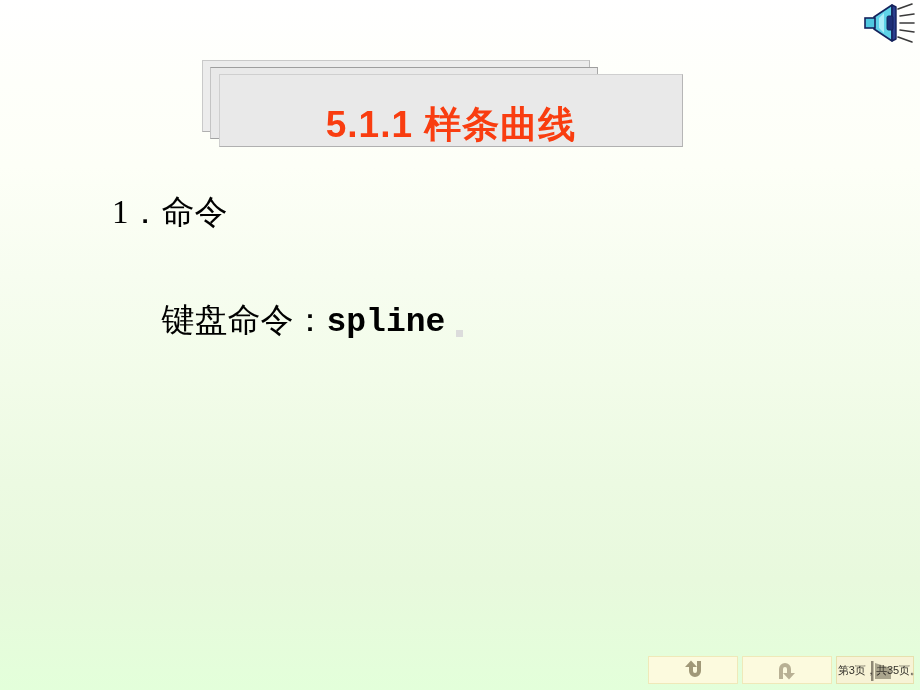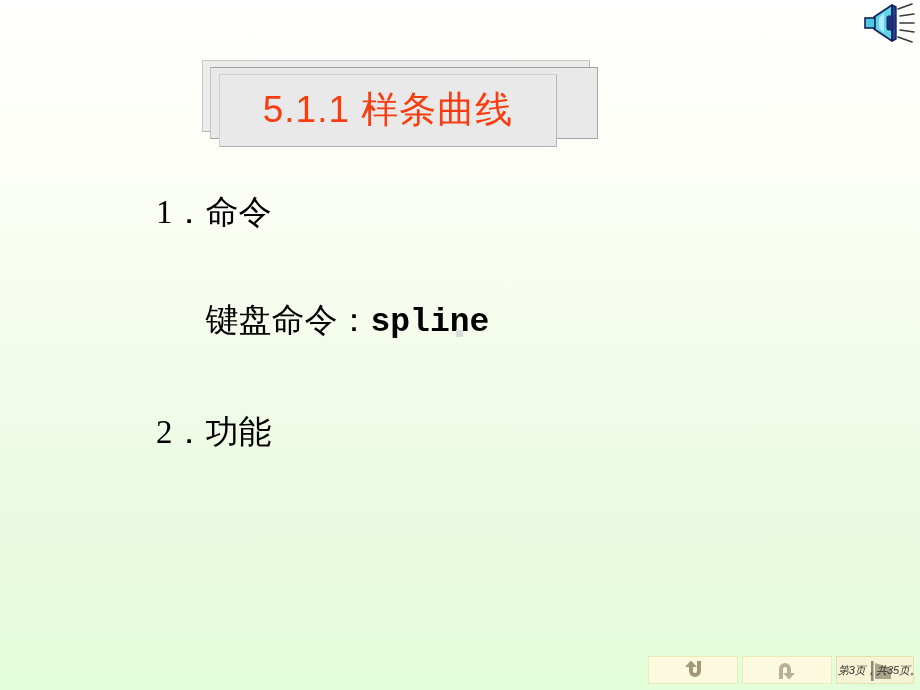--- a/index.html
+++ b/index.html
@@ -69,30 +69,31 @@
     border: 1px solid #c4c4c4;
     border-top-color: #9e9e9e;
     border-right-color: #a8a8a8;
     border-bottom-color: #a3a3a3;
     box-sizing: border-box;
   }
   .title-box {
     position: absolute;
     left: 17px;
     top: 14px;
-    width: 338px;
+    width: 464px;
     height: 73px;
     background: #e9e9e9;
     border: 1px solid #cfcfcf;
     border-right-color: #b6b6b6;
     border-bottom-color: #b0b0b0;
     box-sizing: border-box;
     display: flex;
-    align-items: center;
+    align-items: flex-end;
     justify-content: center;
+    font-weight: bold;
   }
   .title-text {
     color: #f93d10;
     font-size: 37px;
     font-family: "Liberation Sans", "DejaVu Sans", sans-serif;
     letter-spacing: 1px;
     white-space: nowrap;
     line-height: 1;
     padding-bottom: 3px;
   }
@@ -101,21 +102,20 @@
   .body-area {
     position: absolute;
     left: 112px;
     top: 196px;
     width: 790px;
   }
   .line {
     color: #000000;
     font-family: "Liberation Serif", "DejaVu Serif", serif;
     white-space: pre;
-    margin-left: 44px;
   }
   .line-cmd-heading {
     font-size: 33px;
     line-height: 1.0;
     margin-bottom: 42px;
   }
   .line-keyboard {
     font-size: 33px;
     line-height: 1.0;
     margin-bottom: 44px;
@@ -149,21 +149,20 @@
 
   
   .nav-bar {
     position: absolute;
     left: 648px;
     top: 656px;
     width: 266px;
     height: 27px;
     display: flex;
     gap: 4px;
-    font-style: italic;
   }
   .nav-btn {
     width: 90px;
     height: 28px;
     background: #fcfade;
     border: 1px solid #efe9b9;
     box-sizing: border-box;
     display: flex;
     align-items: center;
     justify-content: center;
@@ -233,21 +232,20 @@
   </div>
 
   <div class="body-area">
 
     <div class="line line-cmd-heading">1．命令</div>
 
     <div class="line line-keyboard">
       <span>键盘命令：</span><span class="mono-val">spline</span>
     </div>
 
-    <div class="line line-func-heading">2．功能</div>
 
   </div>
 
   <div class="artifact-dot"></div>
 
   <div class="nav-bar">
 
     <div class="nav-btn">
       <span>
         <svg width="22" height="20" viewBox="0 0 22 20" xmlns="http://www.w3.org/2000/svg">

